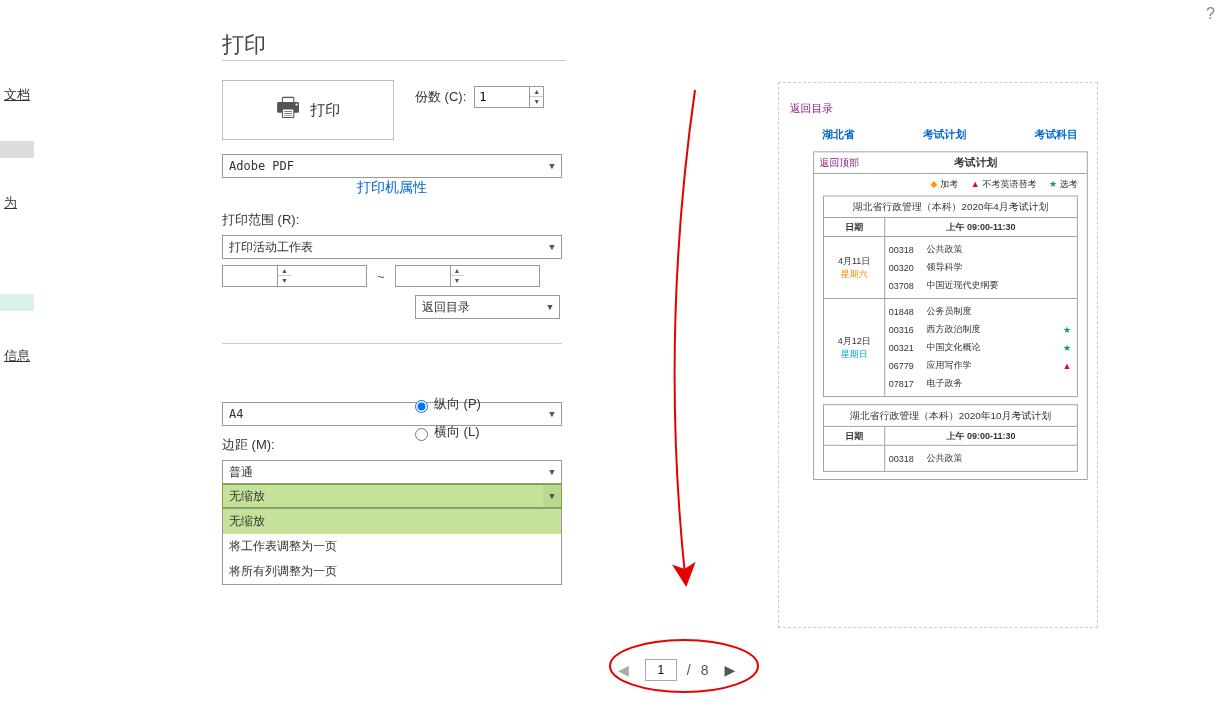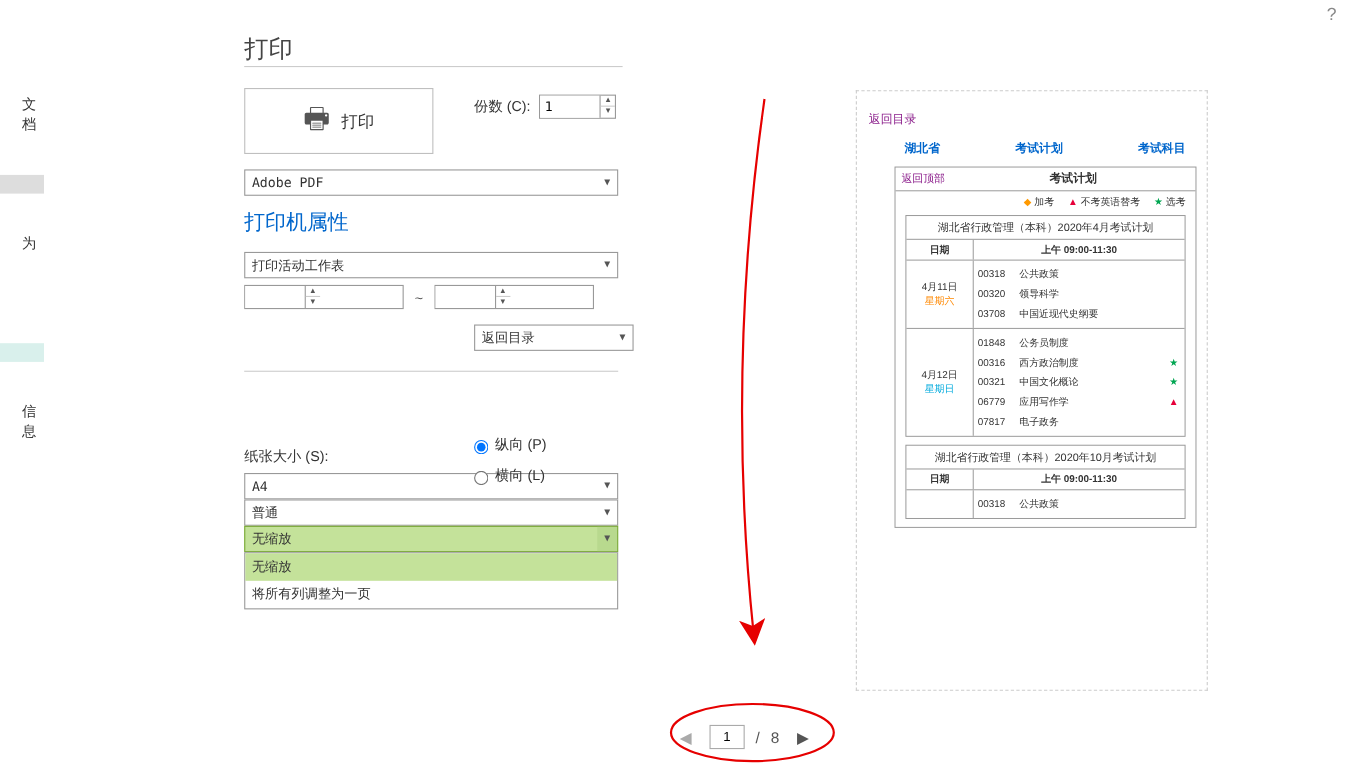--- a/index.html
+++ b/index.html
@@ -11,34 +11,34 @@
       width: 1227px;
       height: 706px;
       position: relative;
       overflow: hidden;
     }
     .help-icon { position: absolute; top: 5px; right: 12px; color: #888; font-size: 16px; }
     .sidebar {
       position: absolute; left: 0; top: 78px; width: 34px;
     }
     .sidebar-item {
-      padding: 8px 20px; font-size: 13px; color: #333; text-align: left;
-      border-bottom: 1px solid transparent; margin-bottom: 28px;
+      padding: 8px 4px; font-size: 13px; color: #333; text-align: left;
+      border-bottom: 1px solid transparent; margin-bottom: 28px; text-decoration: underline;
     }
     .sidebar-item.selected { background: #ddd; }
     .sidebar-item.teal { background: #d9f0ec; color: #0a7a5f; }
 
     .title { position: absolute; left: 222px; top: 30px; font-size: 22px; color: #444; }
     .title-underline { position: absolute; left: 222px; top: 60px; width: 344px; border-bottom: 1px solid #ccc; }
 
     .settings-col {
       position: absolute; left: 222px; top: 80px; width: 346px;
     }
     .settings-right-col {
-      position: absolute; left: 415px; top: 80px; width: 175px; margin-left: 16px;
+      position: absolute; left: 415px; top: 80px; width: 175px;
     }
 
     .print-btn-box {
       width: 172px; height: 60px; border: 1px solid #bfbfbf;
       display: flex; align-items: center; justify-content: center; gap: 10px;
       margin-bottom: 14px;
     }
     .printer-icon { font-size: 26px; color: #555; }
     .print-btn-label { font-size: 15px; }
 
@@ -51,21 +51,21 @@
     .spinners span { font-size: 7px; line-height: 9px; padding: 0 3px; color: #555; cursor: pointer; border-bottom: 1px solid #ccc; }
     .spinners span:last-child { border-bottom: none; }
 
     .combo { position: relative; border: 1px solid #999; height: 24px; display: flex; align-items: center; padding-left: 6px; font-family: "SimSun", monospace; font-size: 12px; background: #fff; }
     .combo.wide { width: 340px; }
     .combo.short { width: 145px; }
     .combo-arrow { position: absolute; right: 0; top: 0; width: 18px; height: 100%; display: flex; align-items: center; justify-content: center; border-left: none; font-size: 9px; color: #555; }
     .combo.highlighted { background: #c4e29a; border-color: #7aa838; }
     .combo.highlighted .combo-arrow { background: #b8d98e; }
 
-    .link-blue { color: #0066cc; font-size: 19px; text-align: left; display: block; width: 340px; margin-top: 11px; margin-bottom: 14px; }
+    .link-blue { color: #0066cc; font-size: 14px; text-align: center; display: block; width: 340px; margin-top: 1px; margin-bottom: 14px; }
 
     .section-label { font-size: 13px; margin-bottom: 6px; margin-top: 10px; }
     .range-row { display: flex; align-items: center; gap: 10px; margin-top: 6px; }
     .range-row .tilde { font-size: 13px; color: #555; }
 
     .checkbox-row { display: flex; align-items: center; gap: 6px; margin-top: 10px; }
     .checkbox-row input[type=checkbox] { width: 14px; height: 14px; }
 
     .radio-group { display: flex; align-items: center; gap: 6px; }
     .radio-group input[type=radio] { }
@@ -155,20 +155,21 @@
     <span class="printer-icon">🖶</span>
     <span class="print-btn-label">打印</span>
   </div>
 
   <div class="combo wide">
     <span>Adobe PDF</span>
     <span class="combo-arrow">▼</span>
   </div>
   <a class="link-blue">打印机属性</a>
 
+  <div class="section-label">打印范围 (R):</div>
   <div class="combo wide">
     <span>打印活动工作表</span>
     <span class="combo-arrow">▼</span>
   </div>
   <div class="range-row">
     <div class="spin-box" style="width:145px;">
       <input value="" style="">
       <div class="spinners">
           <span>▲</span>
           <span>▼</span>
@@ -183,38 +184,39 @@
         </div>
     </div>
   </div>
 
 
   <div class="divider-h" style="margin-top:56px;"></div>
 
 
   <div style="height:44px;"></div>
 
-  <div class="section-label">纸张大小 (S):</div>
   <div class="combo wide">
     <span>A4</span>
     <span class="combo-arrow">▼</span>
   </div>
 
+  <div class="section-label">边距 (M):</div>
   <div class="combo wide">
     <span>普通</span>
     <span class="combo-arrow">▼</span>
   </div>
 
   <div class="combo wide highlighted">
     <span>无缩放</span>
     <span class="combo-arrow">▼</span>
   </div>
 
   <div class="dropdown-list" id="scaling-dropdown">
       <div class="dl-item sel">无缩放</div>
+      <div class="dl-item">将工作表调整为一页</div>
       <div class="dl-item">将所有列调整为一页</div>
     </div>
 </div>
 
 <div class="settings-right-col">
   <div class="field-row" style="margin-top:6px;">
     <span class="inline-label">份数 (C):</span>
     <div class="spin-box">
       <input value="1" style="">
       <div class="spinners">

